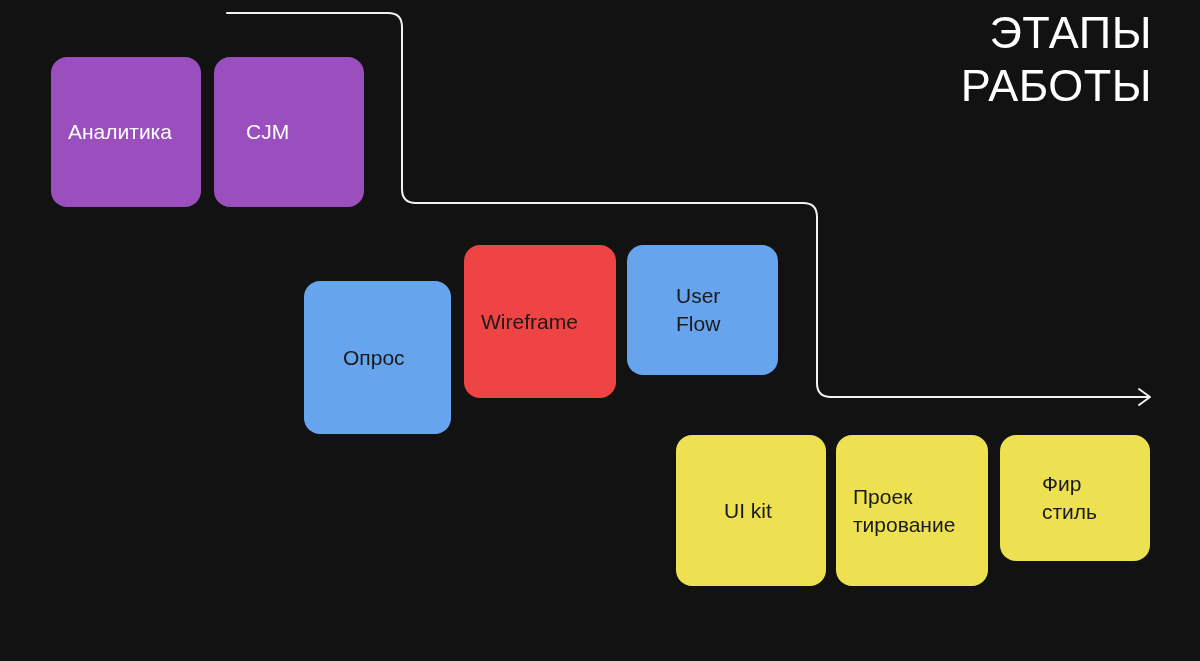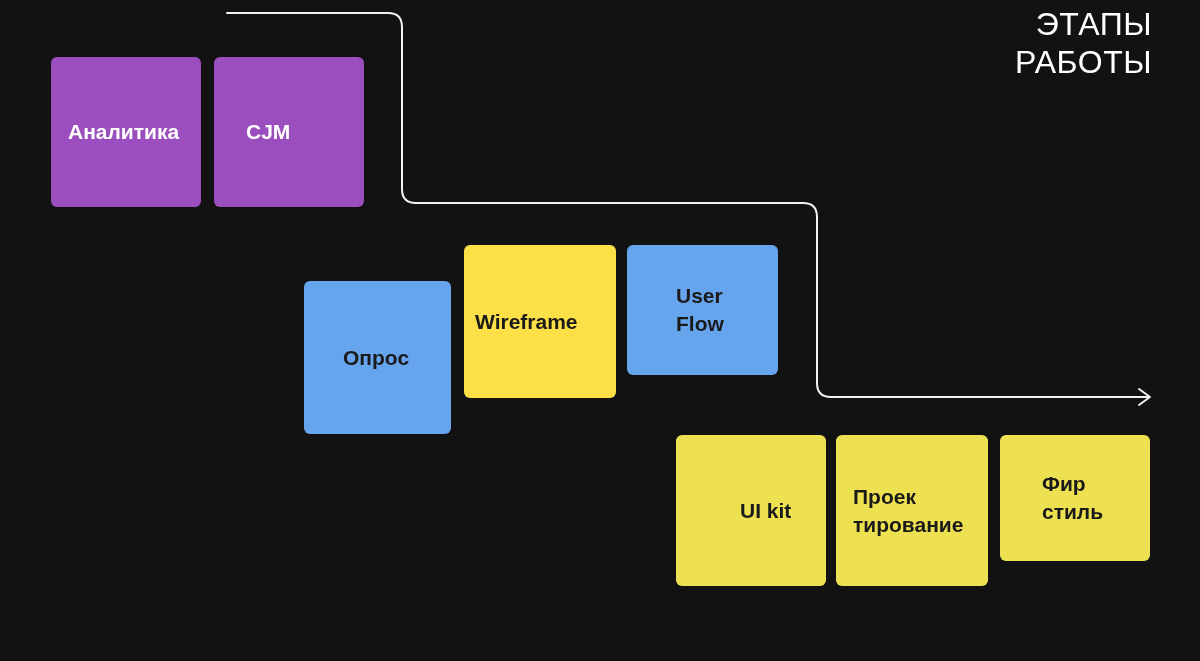--- a/index.html
+++ b/index.html
@@ -16,50 +16,49 @@
     font-family: "Liberation Sans", sans-serif;
   }
 
   
   #title {
     position: absolute;
     right: 48px;
     top: 6px;
     text-align: right;
     color: #ffffff;
-    font-size: 32px;
+    font-size: 45px;
     line-height: 1.18;
     font-weight: 400;
     letter-spacing: 0.5px;
     white-space: pre-line;
   }
 
   
   #connector {
     position: absolute;
     left: 0;
     top: 0;
     width: 1200px;
     height: 661px;
     pointer-events: none;
   }
 
   
   .node {
     position: absolute;
     box-sizing: border-box;
-    border-radius: 6px;
+    border-radius: 16px;
     display: flex;
     align-items: center;
     justify-content: flex-start;
     font-size: 21px;
     line-height: 1.33;
     white-space: pre-line;
     overflow: hidden;
-    font-weight: bold;
   }
   .node.purple { background: #9b4fbe; color: #ffffff; }
   .node.blue   { background: #67a4ee; color: #1a1a1a; }
   .node.yellow { background: #ede051; color: #1a1a1a; }
 </style>
 </head>
 <body>
 
 <div id="canvas" style="background: rgb(18, 18, 18);">
 
@@ -68,23 +67,23 @@
 
   <svg id="connector" viewBox="0 0 1200 661" xmlns="http://www.w3.org/2000/svg">
     <path id="connector-path" fill="none" stroke="#f2f2f2" stroke-width="2" stroke-linecap="round" d="M 227 13 L 388 13 Q 402 13 402 27 L 402 189 Q 402 203 416 203 L 803 203 Q 817 203 817 217 L 817 383 Q 817 397 831 397 L 1148 397"></path>
     <path id="connector-head" fill="none" stroke="#f2f2f2" stroke-width="2" stroke-linecap="round" stroke-linejoin="round" d="M 1139 389 L 1150 397 L 1139 405"></path>
   </svg>
 
   <div id="nodes">
       <div class="node purple" style="left: 51px; top: 57px; width: 150px; height: 150px; padding-left: 17px; background: rgb(155, 79, 190);">Аналитика</div>
       <div class="node purple" style="left: 214px; top: 57px; width: 150px; height: 150px; padding-left: 32px; background: rgb(155, 79, 190);">CJM</div>
       <div class="node blue" style="left: 304px; top: 245px; width: 147px; height: 153px; padding-left: 39px; background: rgb(103, 164, 238); margin-top: 36px;">Опрос</div>
-      <div class="node blue" style="left: 464px; top: 245px; width: 152px; height: 153px; padding-left: 11px; background: #fde047;">Wireframe</div>
+      <div class="node blue" style="left: 464px; top: 245px; width: 152px; height: 153px; padding-left: 17px; background: #ef4444;">Wireframe</div>
       <div class="node blue" style="left: 627px; top: 245px; width: 151px; height: 130px; padding-left: 49px; background: rgb(103, 164, 238);">User
 Flow</div>
-      <div class="node yellow" style="left: 676px; top: 435px; width: 150px; height: 151px; padding-left: 64px; background: rgb(237, 224, 81);">UI kit</div>
+      <div class="node yellow" style="left: 676px; top: 435px; width: 150px; height: 151px; padding-left: 48px; background: rgb(237, 224, 81);">UI kit</div>
       <div class="node yellow" style="left: 836px; top: 435px; width: 152px; height: 151px; padding-left: 17px; background: rgb(237, 224, 81);">Проек
 тирование</div>
       <div class="node yellow" style="left: 1000px; top: 435px; width: 150px; height: 126px; padding-left: 42px; background: rgb(237, 224, 81);">Фир
 стиль</div>
     </div>
 
 </div>
 
 </body></html>

